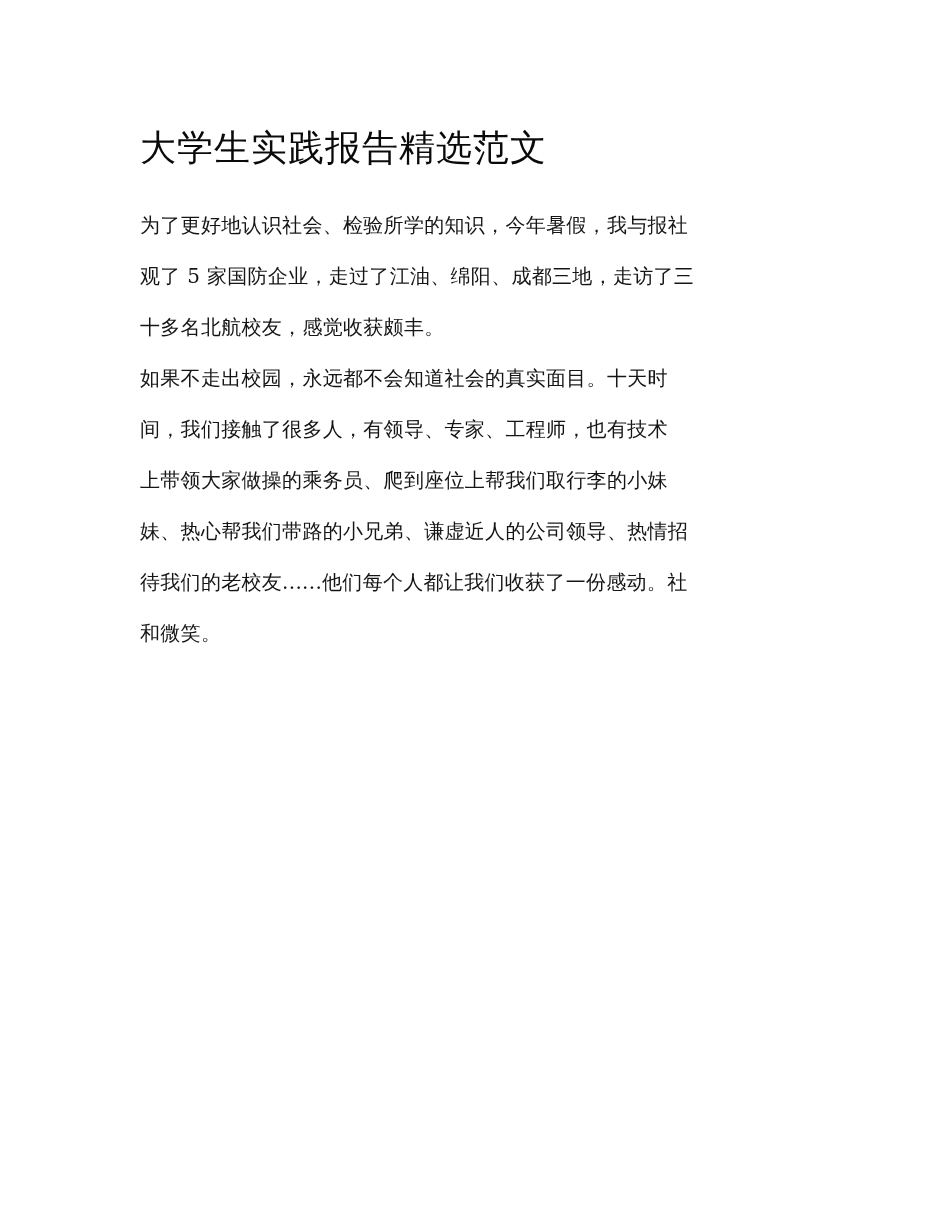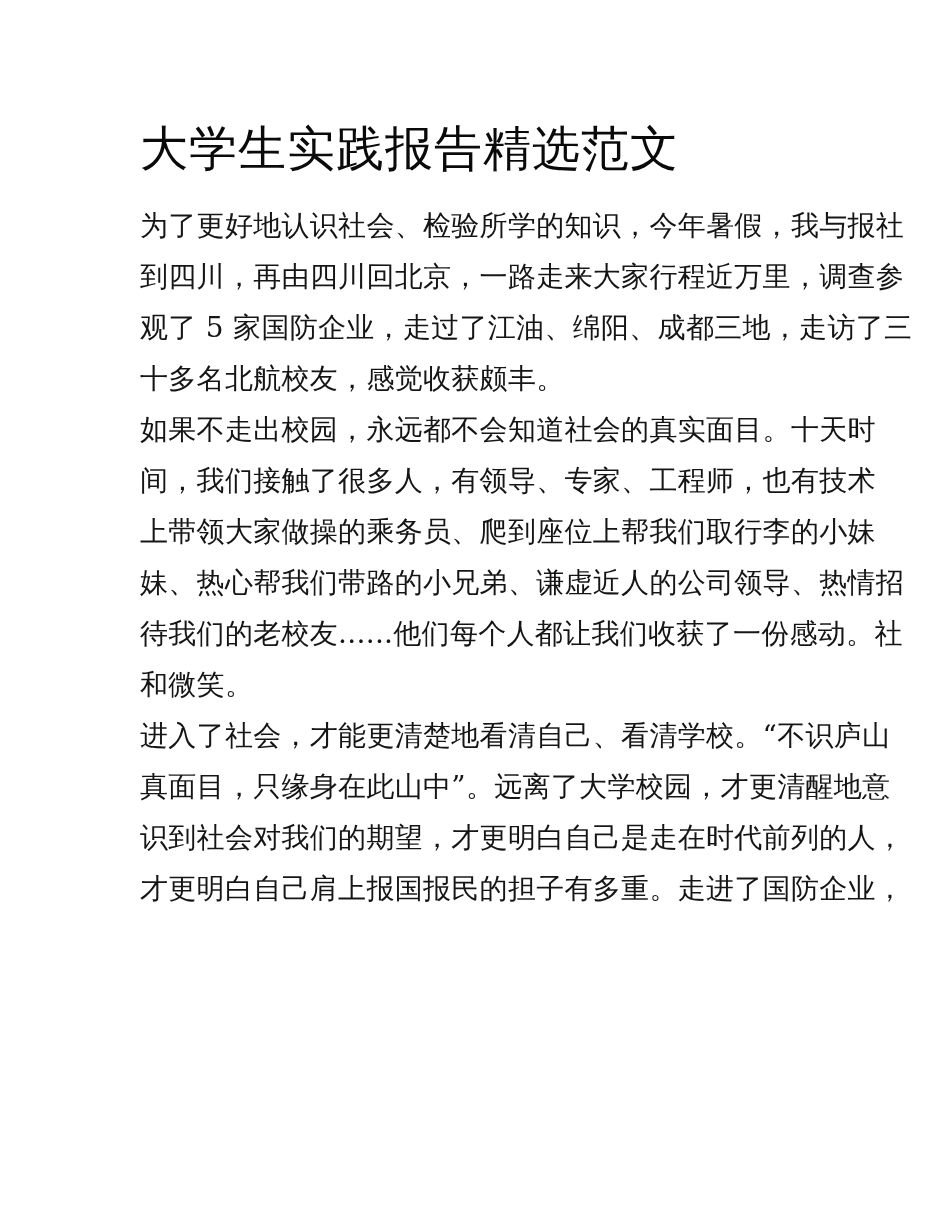--- a/index.html
+++ b/index.html
@@ -4,53 +4,46 @@
   <style>
     html, body { margin: 0; padding: 0; background: #ffffff; }
     body { width: 950px; height: 1229px; position: relative; overflow: hidden; }
     .page {
       position: absolute; left: 0; top: 0; width: 950px; height: 1229px;
       background: #ffffff; color: #111111;
       font-family: "DejaVu Serif", "Liberation Serif", serif;
     }
     .title {
       position: absolute; left: 140px; top: 118px;
-      font-size: 48px; line-height: 60px; letter-spacing: 1px;
+      font-size: 36px; line-height: 60px; letter-spacing: 1px;
       white-space: nowrap; color: #0a0a0a;
     }
     .body {
       position: absolute; left: 140px; top: 200px; width: 680px;
     }
     .line {
       height: 51px; line-height: 51px;
-      font-size: 28px; white-space: nowrap; color: #151515;
+      font-size: 20px; white-space: nowrap; color: #151515;
       letter-spacing: 0.3px;
     }
   </style>
 </head>
 <body>
 
 <div class="page">
   <div class="title">大学生实践报告精选范文</div>
 
   <div class="body">
     <div>
       <div class="line">为了更好地认识社会、检验所学的知识，今年暑假，我与报社</div>
-      <div class="line">到四川，再由四川回北京，一路走来大家行程近万里，调查参</div>
       <div class="line">观了 5 家国防企业，走过了江油、绵阳、成都三地，走访了三</div>
       <div class="line">十多名北航校友，感觉收获颇丰。</div>
     </div>
     <div>
       <div class="line">如果不走出校园，永远都不会知道社会的真实面目。十天时</div>
       <div class="line">间，我们接触了很多人，有领导、专家、工程师，也有技术</div>
       <div class="line">上带领大家做操的乘务员、爬到座位上帮我们取行李的小妹</div>
       <div class="line">妹、热心帮我们带路的小兄弟、谦虚近人的公司领导、热情招</div>
       <div class="line">待我们的老校友......他们每个人都让我们收获了一份感动。社</div>
       <div class="line">和微笑。</div>
     </div>
-    <div>
-      <div class="line">进入了社会，才能更清楚地看清自己、看清学校。“不识庐山</div>
-      <div class="line">真面目，只缘身在此山中”。远离了大学校园，才更清醒地意</div>
-      <div class="line">识到社会对我们的期望，才更明白自己是走在时代前列的人，</div>
-      <div class="line">才更明白自己肩上报国报民的担子有多重。走进了国防企业，</div>
-    </div>
   </div>
 </div>
 
 </body></html>

